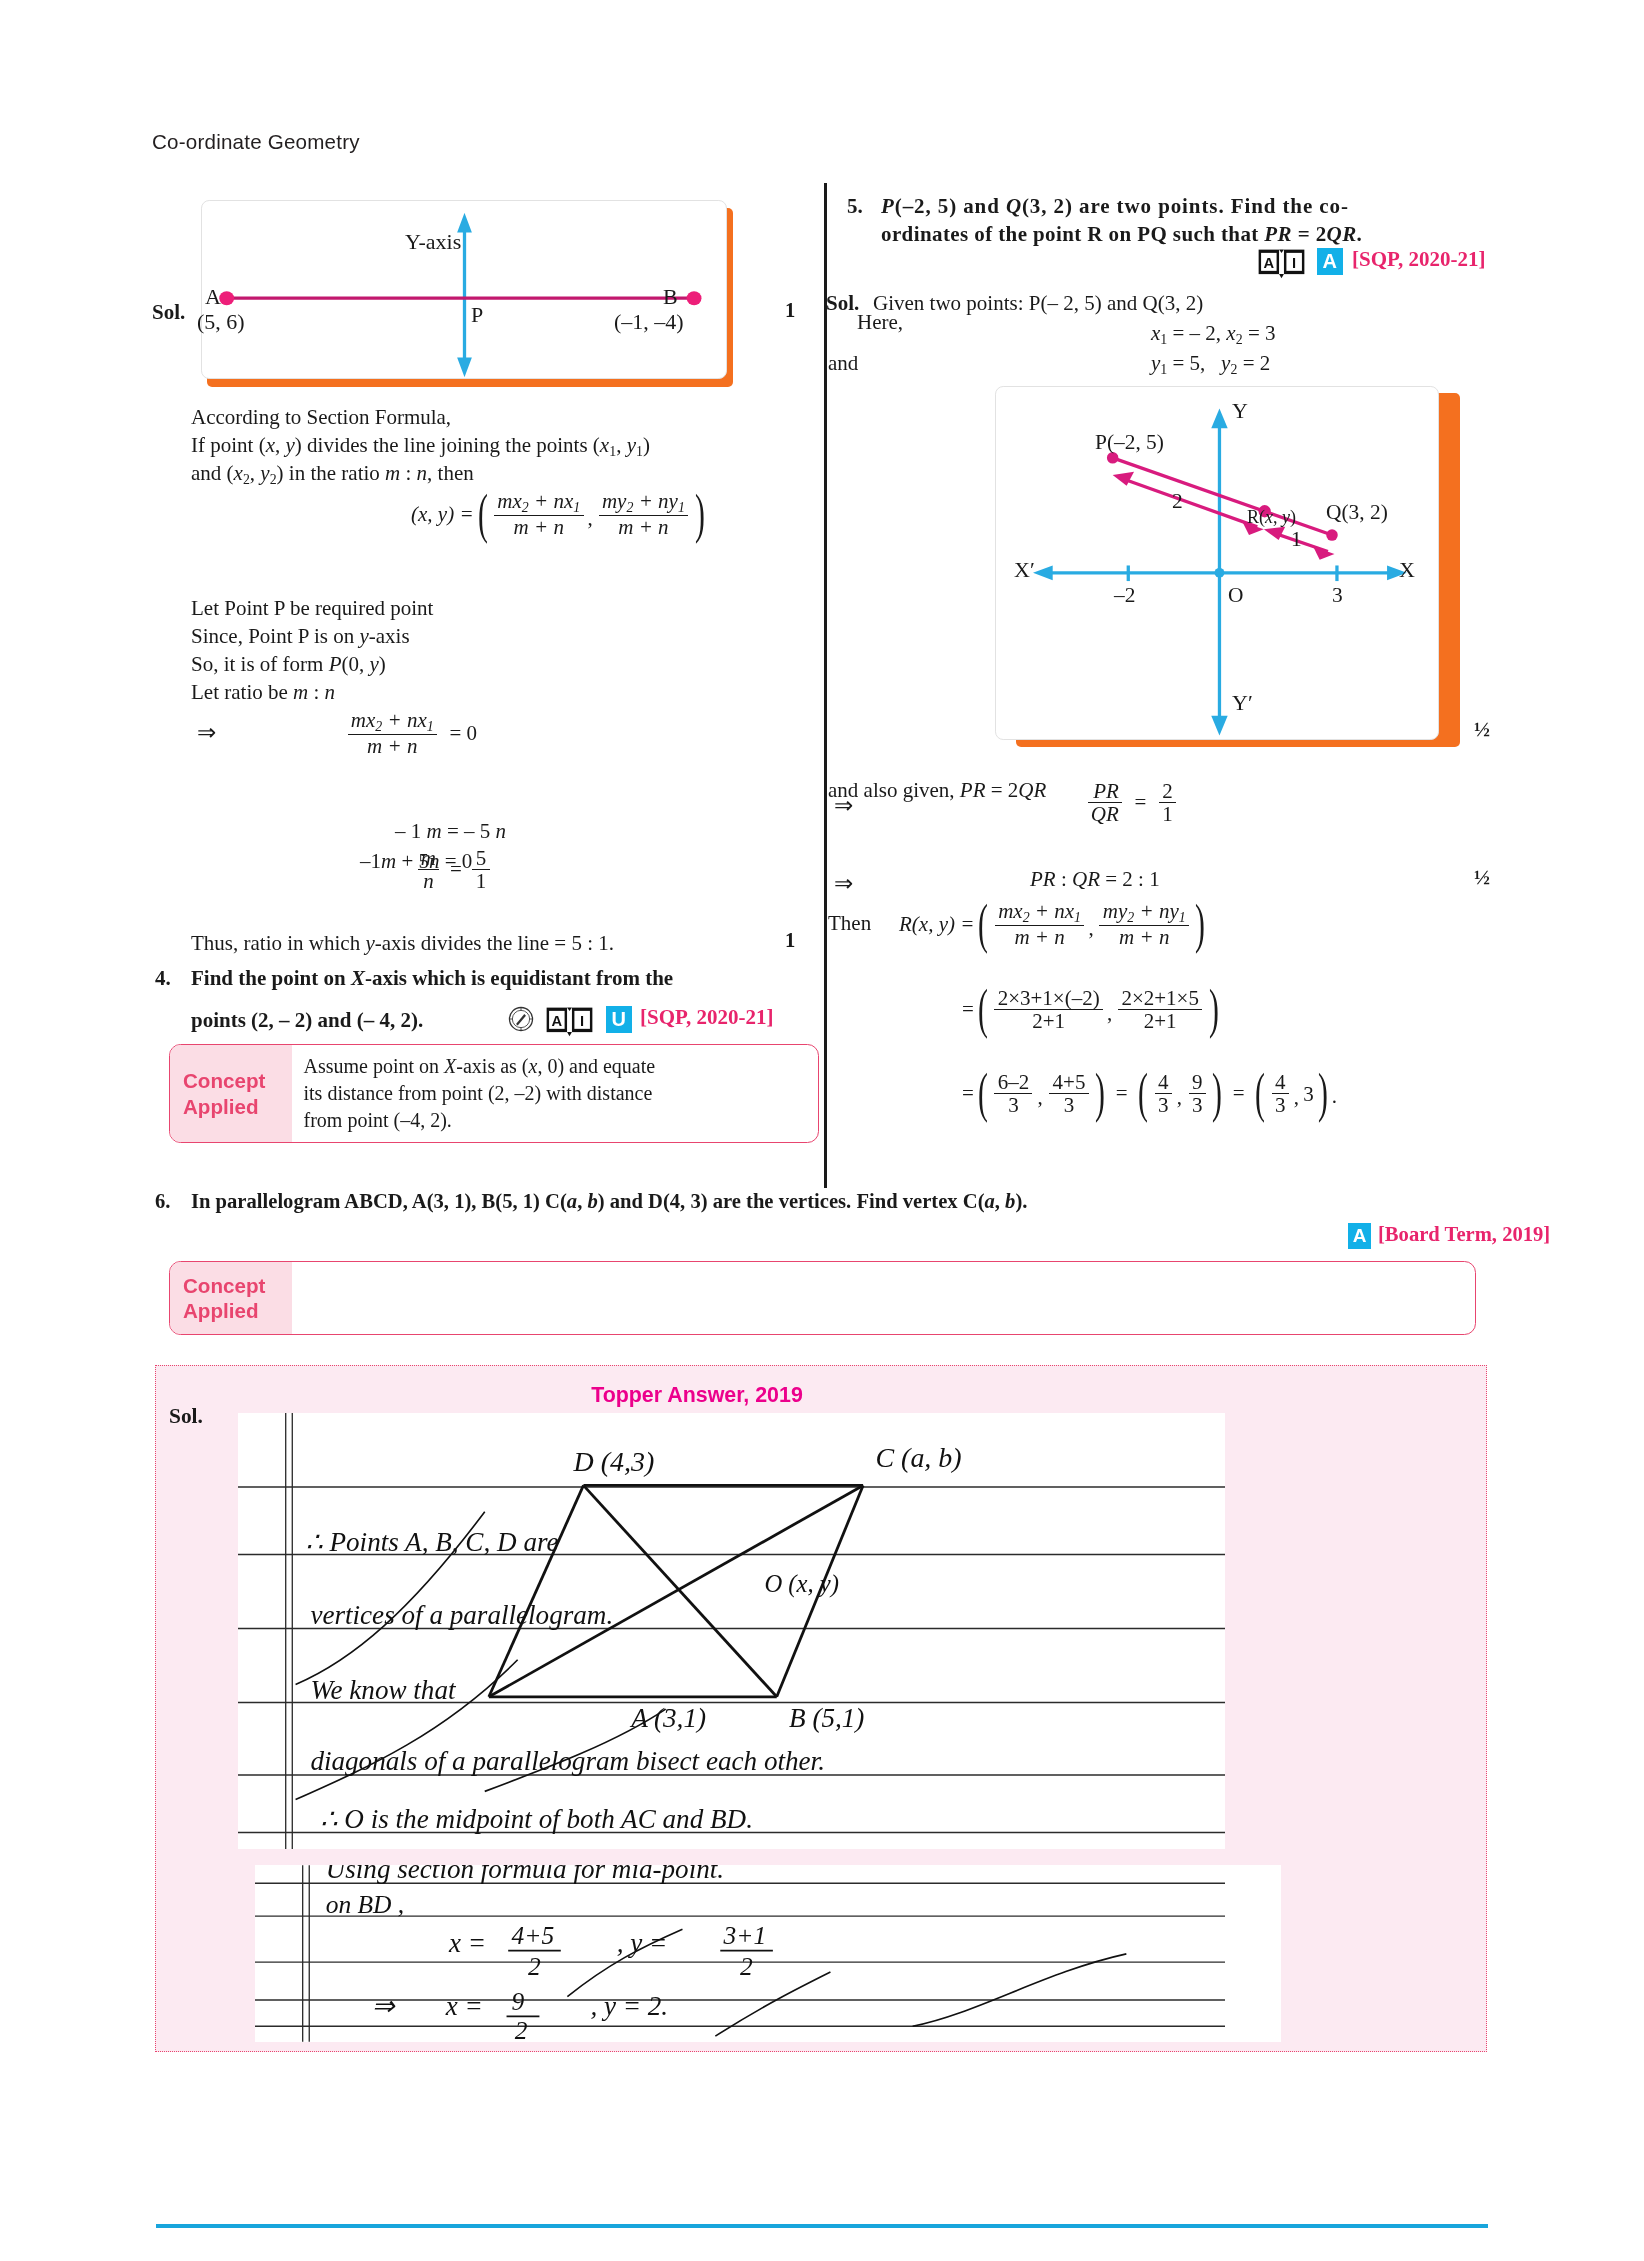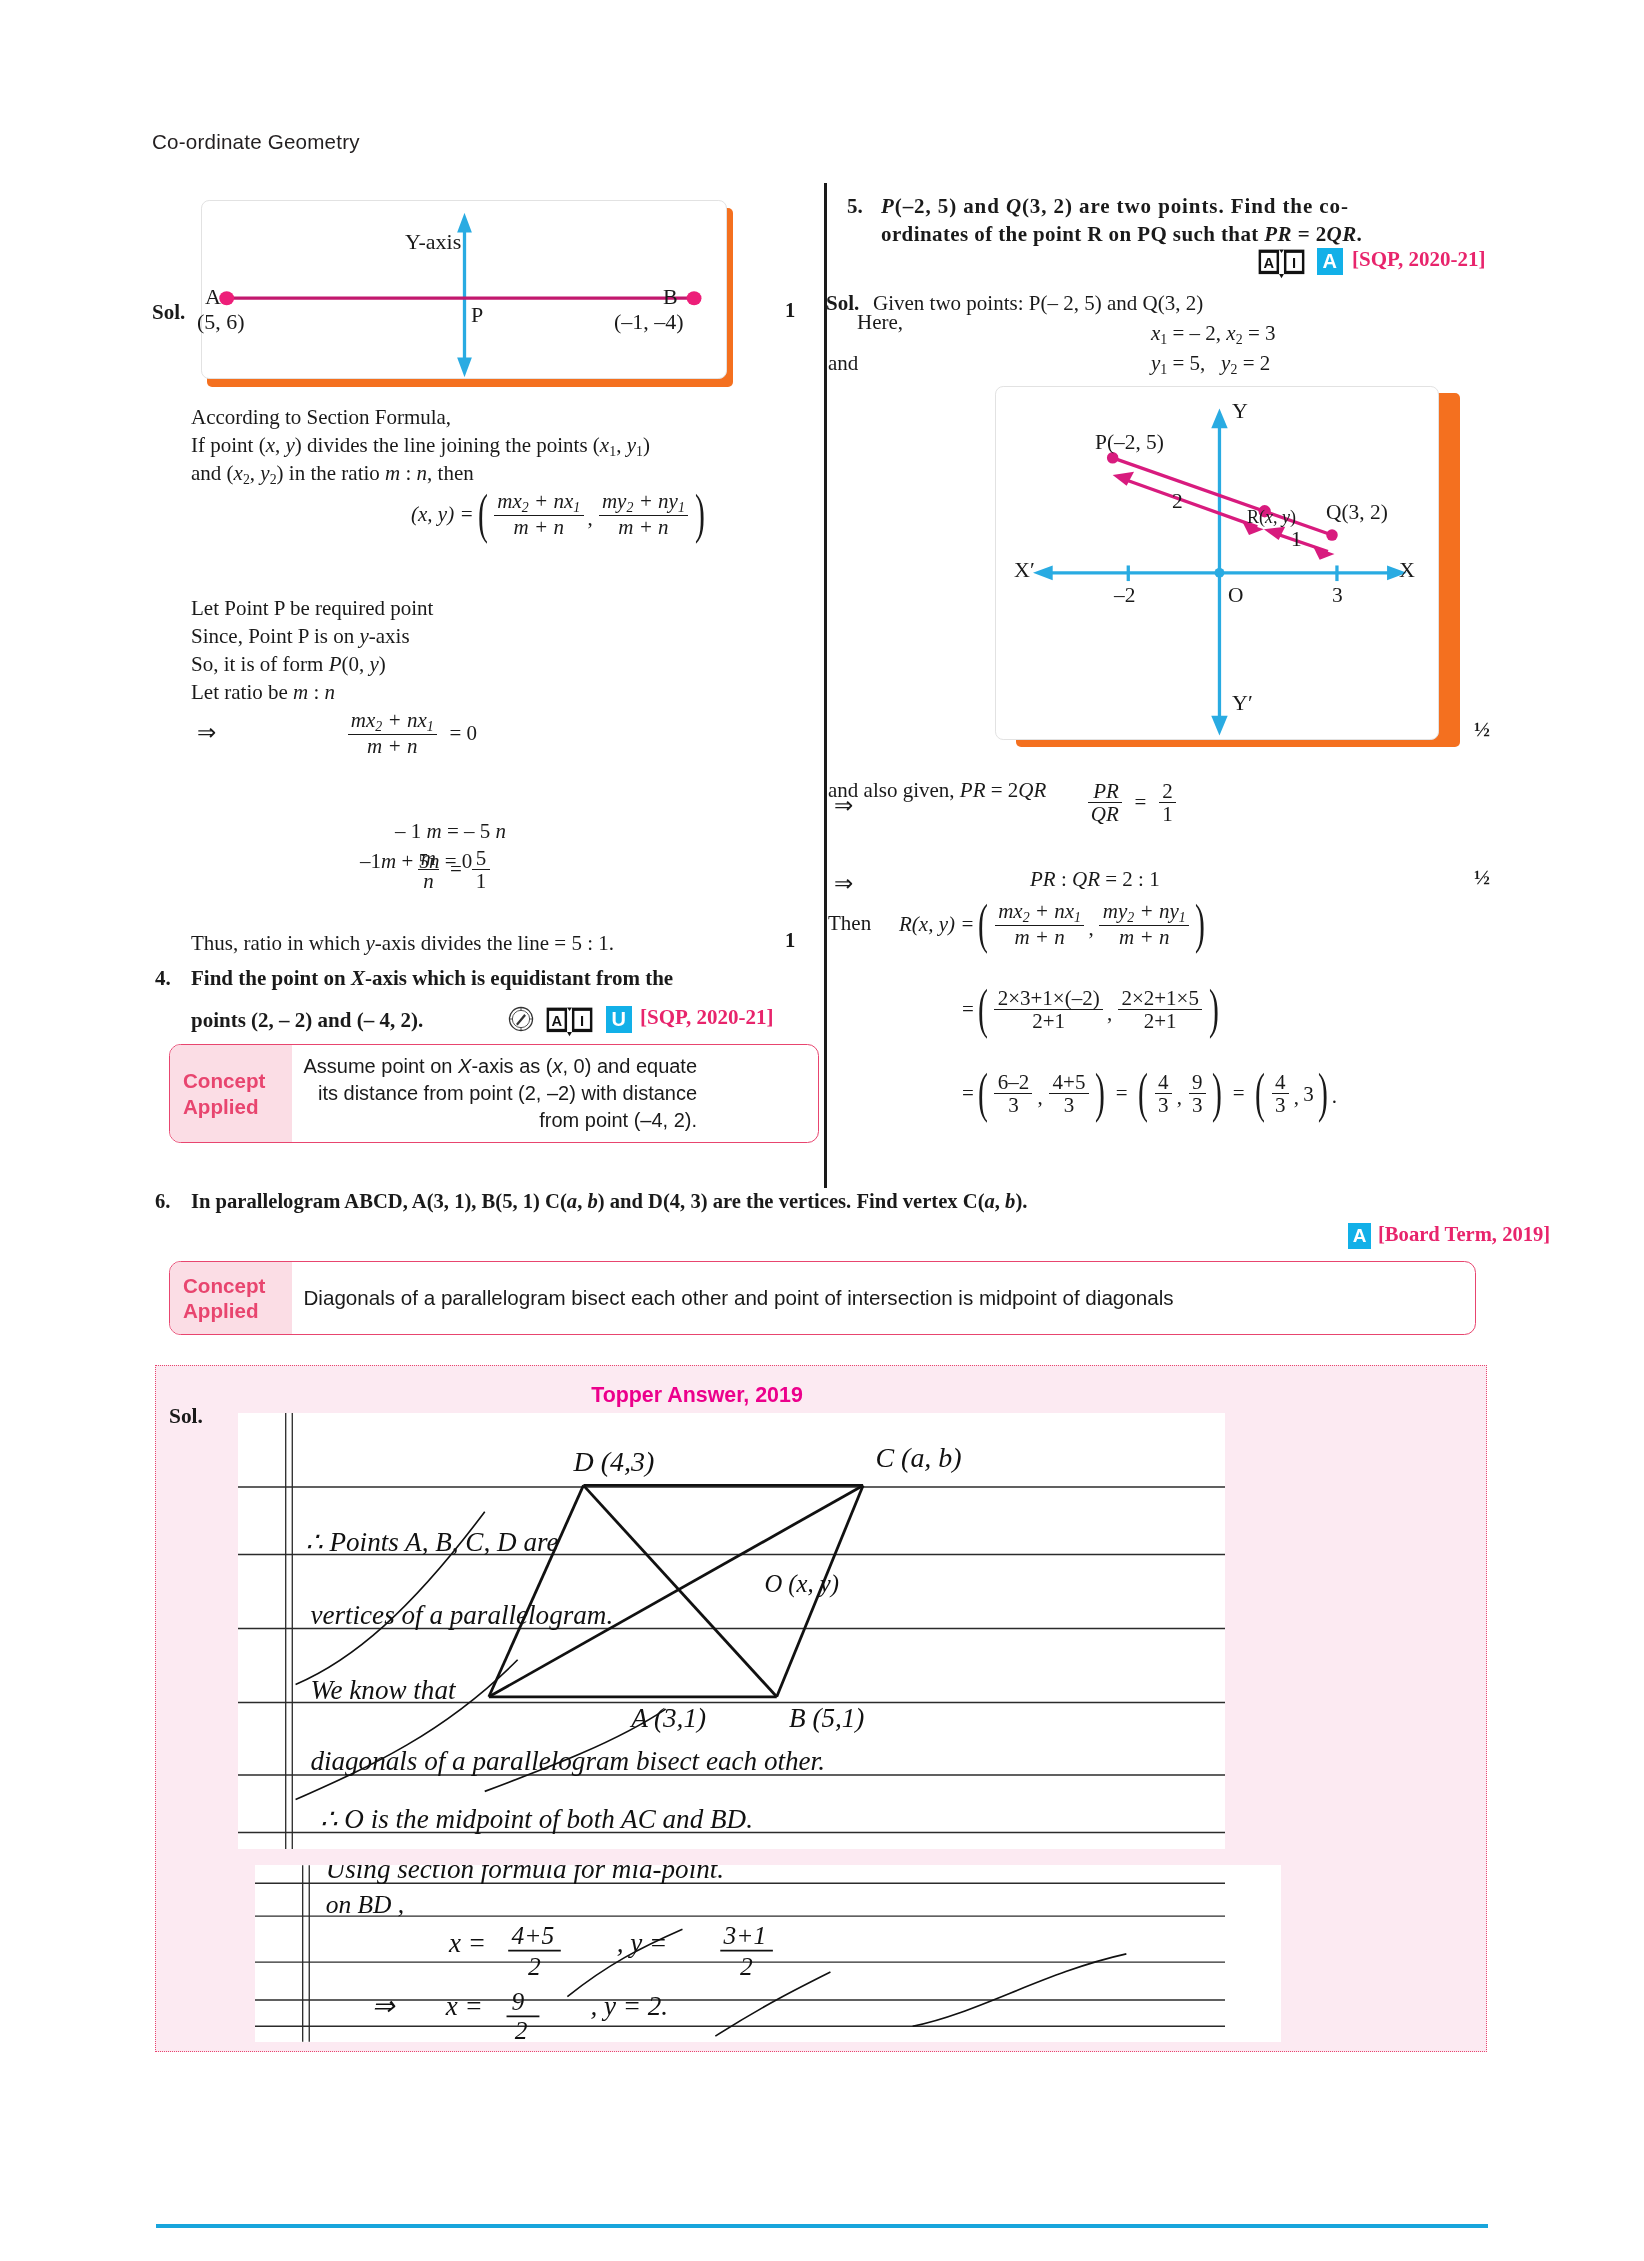--- a/index.html
+++ b/index.html
@@ -38,21 +38,21 @@
   .eqrow{display:flex;align-items:center;font-family:"Liberation Serif",serif;
          font-size:21px;}
 
   
   .concept-box{border:1.5px solid #e8456f;border-radius:11.5px;background:#fff;
      box-sizing:border-box;display:flex;align-items:stretch;overflow:hidden;}
   .concept-tag{background:#fbdde5;color:#e8456f;font-family:"Liberation Sans",sans-serif;
      font-weight:bold;display:flex;flex-direction:column;justify-content:center;
      padding:0 13px;line-height:1.22;box-sizing:border-box;}
   .concept-body{display:flex;align-items:center;padding:0 11.5px;
-     font-family:Liberation Sans, sans-serif;color:#1a1a1a;text-align:right;}
+     font-family:Liberation Serif, serif;color:#1a1a1a;}
 
   
   .badge-u{background:#12b0e8;color:#fff;font-family:"Liberation Sans",sans-serif;
      font-weight:bold;display:inline-block;text-align:center;}
   .badge-src{color:#e8246c;font-family:"Liberation Serif",serif;font-weight:bold;}
 
   
   #topper-panel{border:1.6px dotted #e8456f;background:#fceaf2;box-sizing:border-box;}
   #topper-title{font-family:"Liberation Sans",sans-serif;font-weight:bold;
      color:#ec008c;font-size:21.4px;text-align:center;}
@@ -337,21 +337,20 @@
 <div class="abs tx-b" style="left:155px;top:1187px;font-size:20.6px;">6.</div>
 <div class="abs tx-b" style="left:191px;top:1187px;font-size:20.6px;">In parallelogram ABCD, A(3, 1), B(5, 1) C(<i>a</i>, <i>b</i>) and D(4, 3) are the vertices. Find vertex C(<i>a</i>, <i>b</i>).</div>
 <div class="abs badge-u" style="left:1348px;top:1223px;width:23px;height:25.5px;font-size:19px;line-height:25.5px;">A</div>
 <div class="abs badge-src" style="left:1378px;top:1223px;font-size:20.6px;">[Board Term, 2019]</div>
 
 <div class="abs concept-box" style="left:169px;top:1261px;width:1307px;height:74px;">
   <div class="concept-tag" style="font-size:20.6px;width:122px;">
     <span>Concept</span>
     <span>Applied</span>
   </div>
-  <div class="concept-body" style="font-size:20.6px;">Diagonals of a parallelogram bisect each other and point of intersection is midpoint of diagonals</div>
 </div>
 
 <div class="abs" id="topper-panel" style="left:155px;top:1365px;width:1332px;height:687px;"></div>
 <div class="abs" id="topper-title" style="left:155px;top:1383px;width:1084px;">Topper Answer, 2019</div>
 
 <div class="abs tx-b" style="left:169px;top:1402px;font-size:21.4px;">Sol.</div>
 
 <div class="abs hw-sheet" style="left:238px;top:1413px;width:987px;height:436px;">
   <svg width="987" height="436" viewBox="0 0 1200 530">
 

